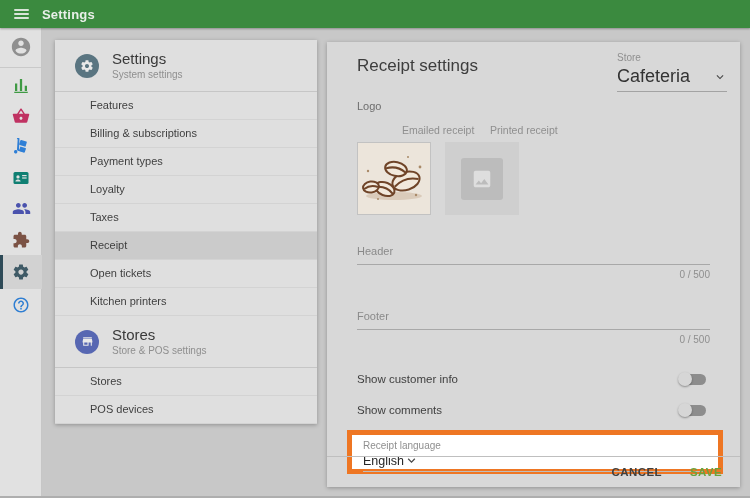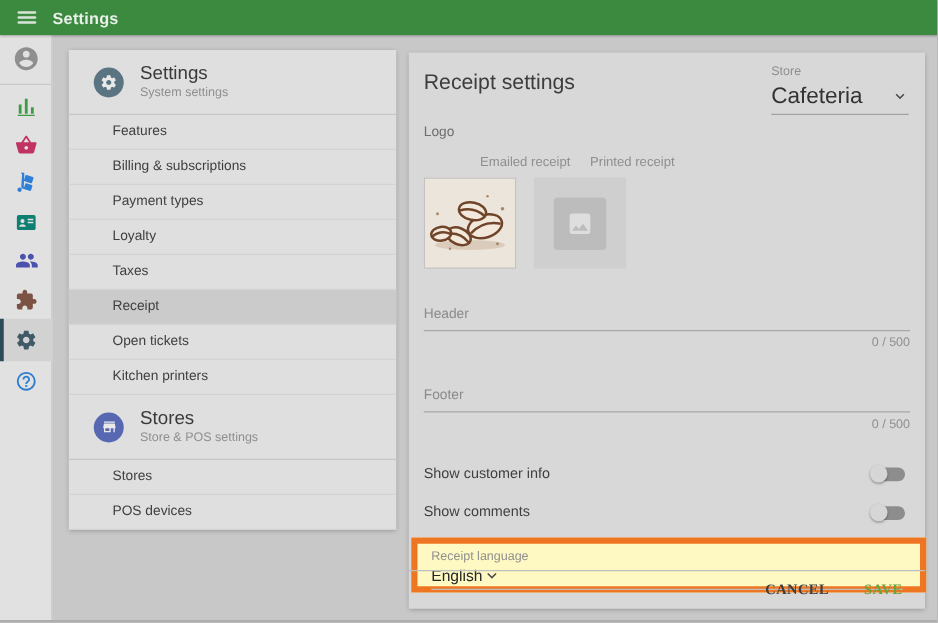--- a/index.html
+++ b/index.html
@@ -47,21 +47,21 @@
   .panel-header-text { margin-left:13px; }
   .panel-title { font-size:15px; color:#3a3a3a; line-height:16px; }
   .panel-subtitle { font-size:10px; color:#8f8f8f; margin-top:2px; }
   .menu-item { height:28px; line-height:27px; padding-left:35px; font-size:11px; color:#3f3f3f;
                border-bottom:1px solid #d3d3d3; cursor:pointer; }
   .menu-item.selected { background:#cbcbcb; }
 
   
   .main-card { position:absolute; left:327px; top:42px; width:413px; height:445px;
                background:#d8d8d8; box-shadow:0 1px 4px rgba(0,0,0,.28); z-index:3; }
-  .card-inner { padding:0 12px; }
+  .card-inner { padding:0 30px; }
   .card-title { font-size:17px; color:#3d3d3d; padding-top:14px; }
 
   .store-select { position:absolute; top:10px; right:13px; width:110px; cursor:pointer; }
   .select-label { font-size:10px; color:#8f8f8f; }
   .select-value-row { display:flex; align-items:center; justify-content:space-between;
                       border-bottom:1px solid #a3a3a3; padding:3px 0 4px; }
   .select-value { font-size:18px; color:#333; }
   .chev { color:#4a4a4a; }
 
   .logo-label { font-size:11px; color:#6e6e6e; margin-top:24px; }
@@ -81,33 +81,33 @@
   .field-counter { font-size:10px; color:#8f8f8f; text-align:right; margin-top:4px; }
 
   .toggle-row { display:flex; align-items:center; justify-content:space-between; margin-top:27px; cursor:pointer; }
   .toggle-row.second { margin-top:17px; }
   .toggle-label { font-size:11.5px; color:#3f3f3f; }
   .switch { position:relative; width:28px; height:14px; flex:0 0 28px; margin-right:4px; }
   .switch .track { position:absolute; right:0; top:2px; width:24px; height:11px; border-radius:6px; background:#8d8d8d; }
   .switch .knob { position:absolute; left:0; top:0; width:14px; height:14px; border-radius:50%;
                   background:#d6d6d6; box-shadow:0 1px 2px rgba(0,0,0,.35); }
 
-  .lang-box { margin:13px -13px 0 -10px; background:#fef9c3;
+  .lang-box { margin:13px -13px 0 -10px; background:#ffffff;
               border:5px solid var(--highlight_orange,#ee7623);
               padding:5px 14px 0 11px; height:44px; cursor:pointer; }
   .lang-label { font-size:10px; color:#8f8f8f; }
   .lang-value-row { display:flex; align-items:center; justify-content:flex-start;
                     border-bottom:1px solid #bdbdbd; padding:2px 0 3px; }
   .lang-value { font-size:12.5px; color:#262626; }
 
   .card-footer { position:absolute; left:0; right:0; bottom:0; height:31px;
                  border-top:1px solid #bfbfbf; display:flex; align-items:center;
                  justify-content:flex-end; gap:28px; padding-right:18px; }
   .btn { font-size:11.5px; font-weight:bold; letter-spacing:.4px; cursor:pointer; background:none; border:none;
-         font-family:Liberation Serif, serif; }
+         font-family:Liberation Sans, sans-serif; }
   .btn.cancel { color:#3f3f3f; }
   .btn.save { color:var(--save_green,#6ba23c); }
 </style>
 </head>
 <body>
 
 <div class="stage">
 
   <div class="topbar">
     <div class="hamburger">

